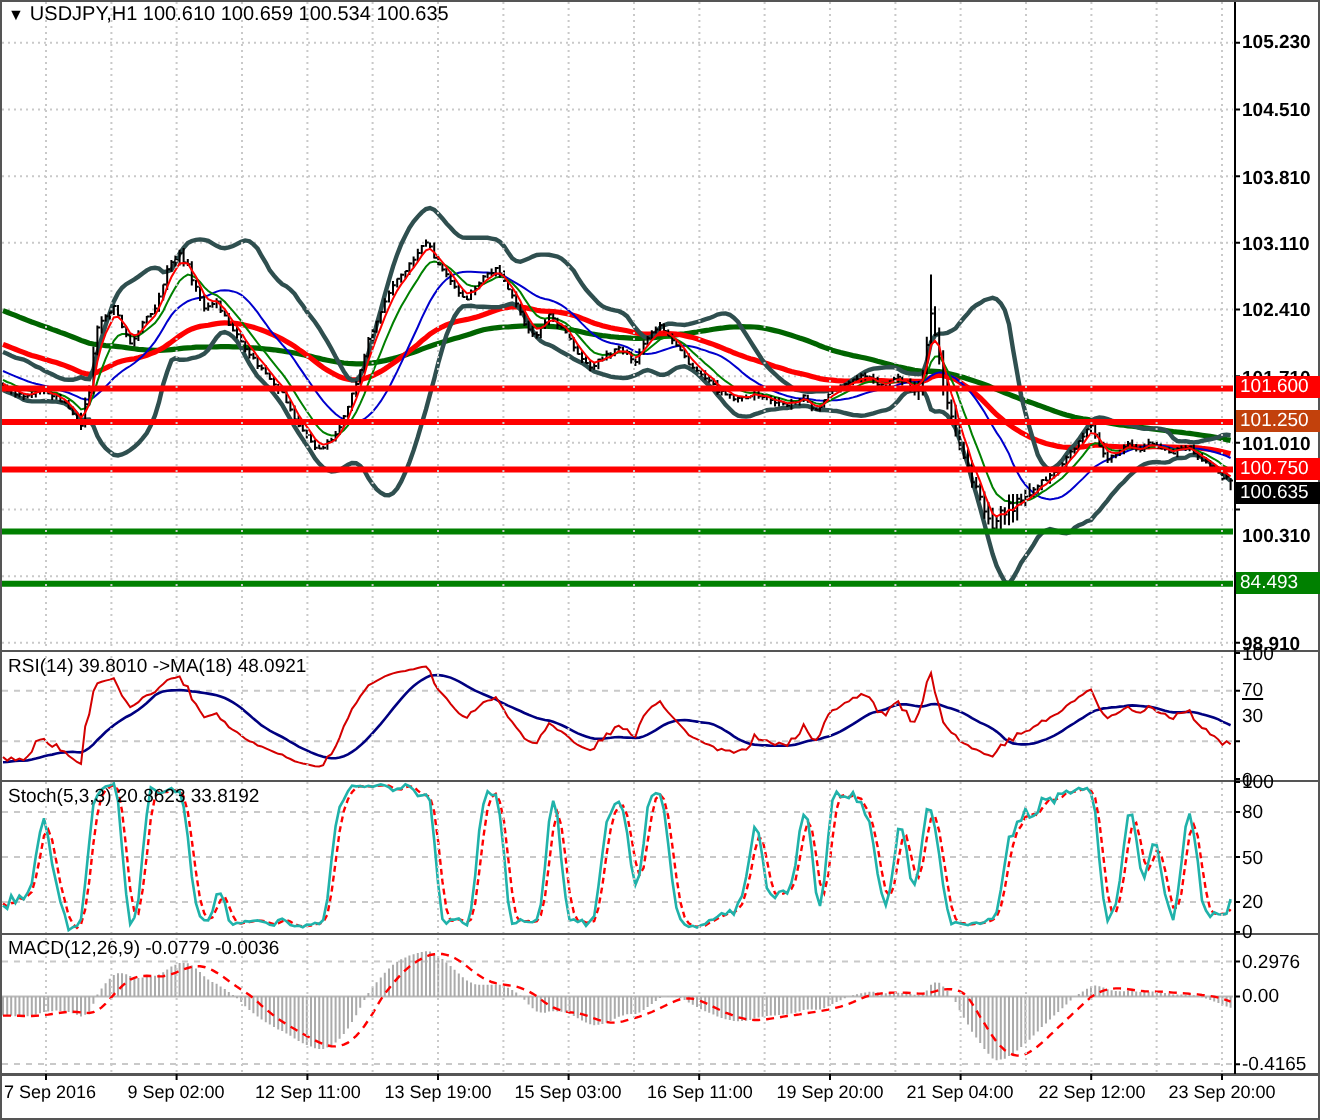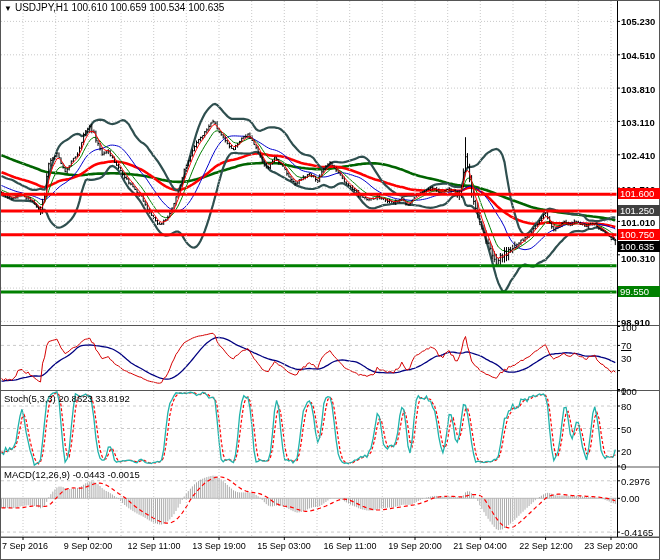--- a/index.html
+++ b/index.html
@@ -80,38 +80,39 @@
       <line x1="0" y1="467" x2="660" y2="467" stroke="#555555"></line>
       <line x1="0" y1="537" x2="660" y2="537" stroke="#555555"></line>
       <line x1="0" y1="537.5" x2="660" y2="537.5" stroke="#555555"></line>
       <line x1="617.5" y1="0" x2="617.5" y2="537" stroke="#000000"></line>
       <rect x="0.5" y="0.5" width="659" height="559" fill="none" stroke="#555555"></rect>
       <path d="M617,21.4h3M617,54.8h3M617,88.1h3M617,121.4h3M617,154.8h3M617,188.1h3M617,221.4h3M617,254.8h3M617,288.1h3M617,321.4h3M617,326.5h3M617,345.4h3M617,370.6h3M617,389.5h3M617,391.0h3M617,406.0h3M617,428.5h3M617,451.0h3M617,466.0h3M617,480.8h3M617,498.3h3M617,532.1h3M23.0,537v3M88.3,537v3M153.7,537v3M219.0,537v3M284.3,537v3M349.6,537v3M415.0,537v3M480.3,537v3M545.6,537v3M611.0,537v3" stroke="#000000" stroke-width="1" fill="none"></path>
     </svg>
 
   <div class="overlay title"><span class="arrow">▼</span><span>USDJPY,H1 100.610 100.659 100.534 100.635</span></div>
 
+  <div class="overlay pane-label" style="left:4px;top:328px;">RSI(14) 39.8010  -&gt;MA(18) 48.0921</div>
   <div class="overlay pane-label" style="left:4px;top:393px;">Stoch(5,3,3) 20.8623 33.8192</div>
-  <div class="overlay pane-label" style="left:4px;top:469px;">MACD(12,26,9) -0.0443 -0.0015</div>
+  <div class="overlay pane-label" style="left:4px;top:469px;">MACD(12,26,9) -0.0779 -0.0036</div>
 
   <div id="price-axis">
       <span class="plain" style="top: 15.9394px;">105.230</span>
       <span class="plain" style="top: 50.2258px;">104.510</span>
       <span class="plain" style="top: 83.5598px;">103.810</span>
       <span class="plain" style="top: 116.894px;">103.110</span>
       <span class="plain" style="top: 150.228px;">102.410</span>
       <span class="plain" style="top: 183.562px;">101.710</span>
       <span class="plain" style="top: 216.896px;">101.010</span>
-      <span class="plain" style="top: 253px; text-align: center;">100.310</span>
+      <span class="plain" style="top: 263px; text-align: center;">100.310</span>
       <span class="plain" style="top: 316.898px;">98.910</span>
       <span class="box" style="top: 188.3px; background: rgb(255, 0, 0);">101.600</span>
-      <span class="box" style="top: 204.967px; background: #404040;">101.250</span>
+      <span class="box" style="top: 204.967px; background: #c2410c;">101.250</span>
       <span class="box" style="top: 228.777px; background: rgb(255, 0, 0);">100.750</span>
       <span class="box" style="top: 259.73px; background: rgb(0, 128, 0); margin-left: 44px;">100.100</span>
-      <span class="box" style="top: 285.921px; background: rgb(0, 128, 0);">99.550</span>
+      <span class="box" style="top: 285.921px; background: rgb(0, 128, 0);">84.493</span>
       <span class="box" style="top: 240.977px; background: rgb(0, 0, 0);">100.635</span>
     </div>
   <div id="pane-axis">
       <span class="plain" style="top: 321.5px;">100</span>
       <span class="plain" style="top: 340.4px; text-decoration: underline;">70</span>
       <span class="plain" style="top: 353px;">30</span>
       <span class="plain" style="top: 384.5px;">0</span>
       <span class="plain" style="top: 386px;">100</span>
       <span class="plain" style="top: 401px;">80</span>
       <span class="plain" style="top: 423.5px;">50</span>

